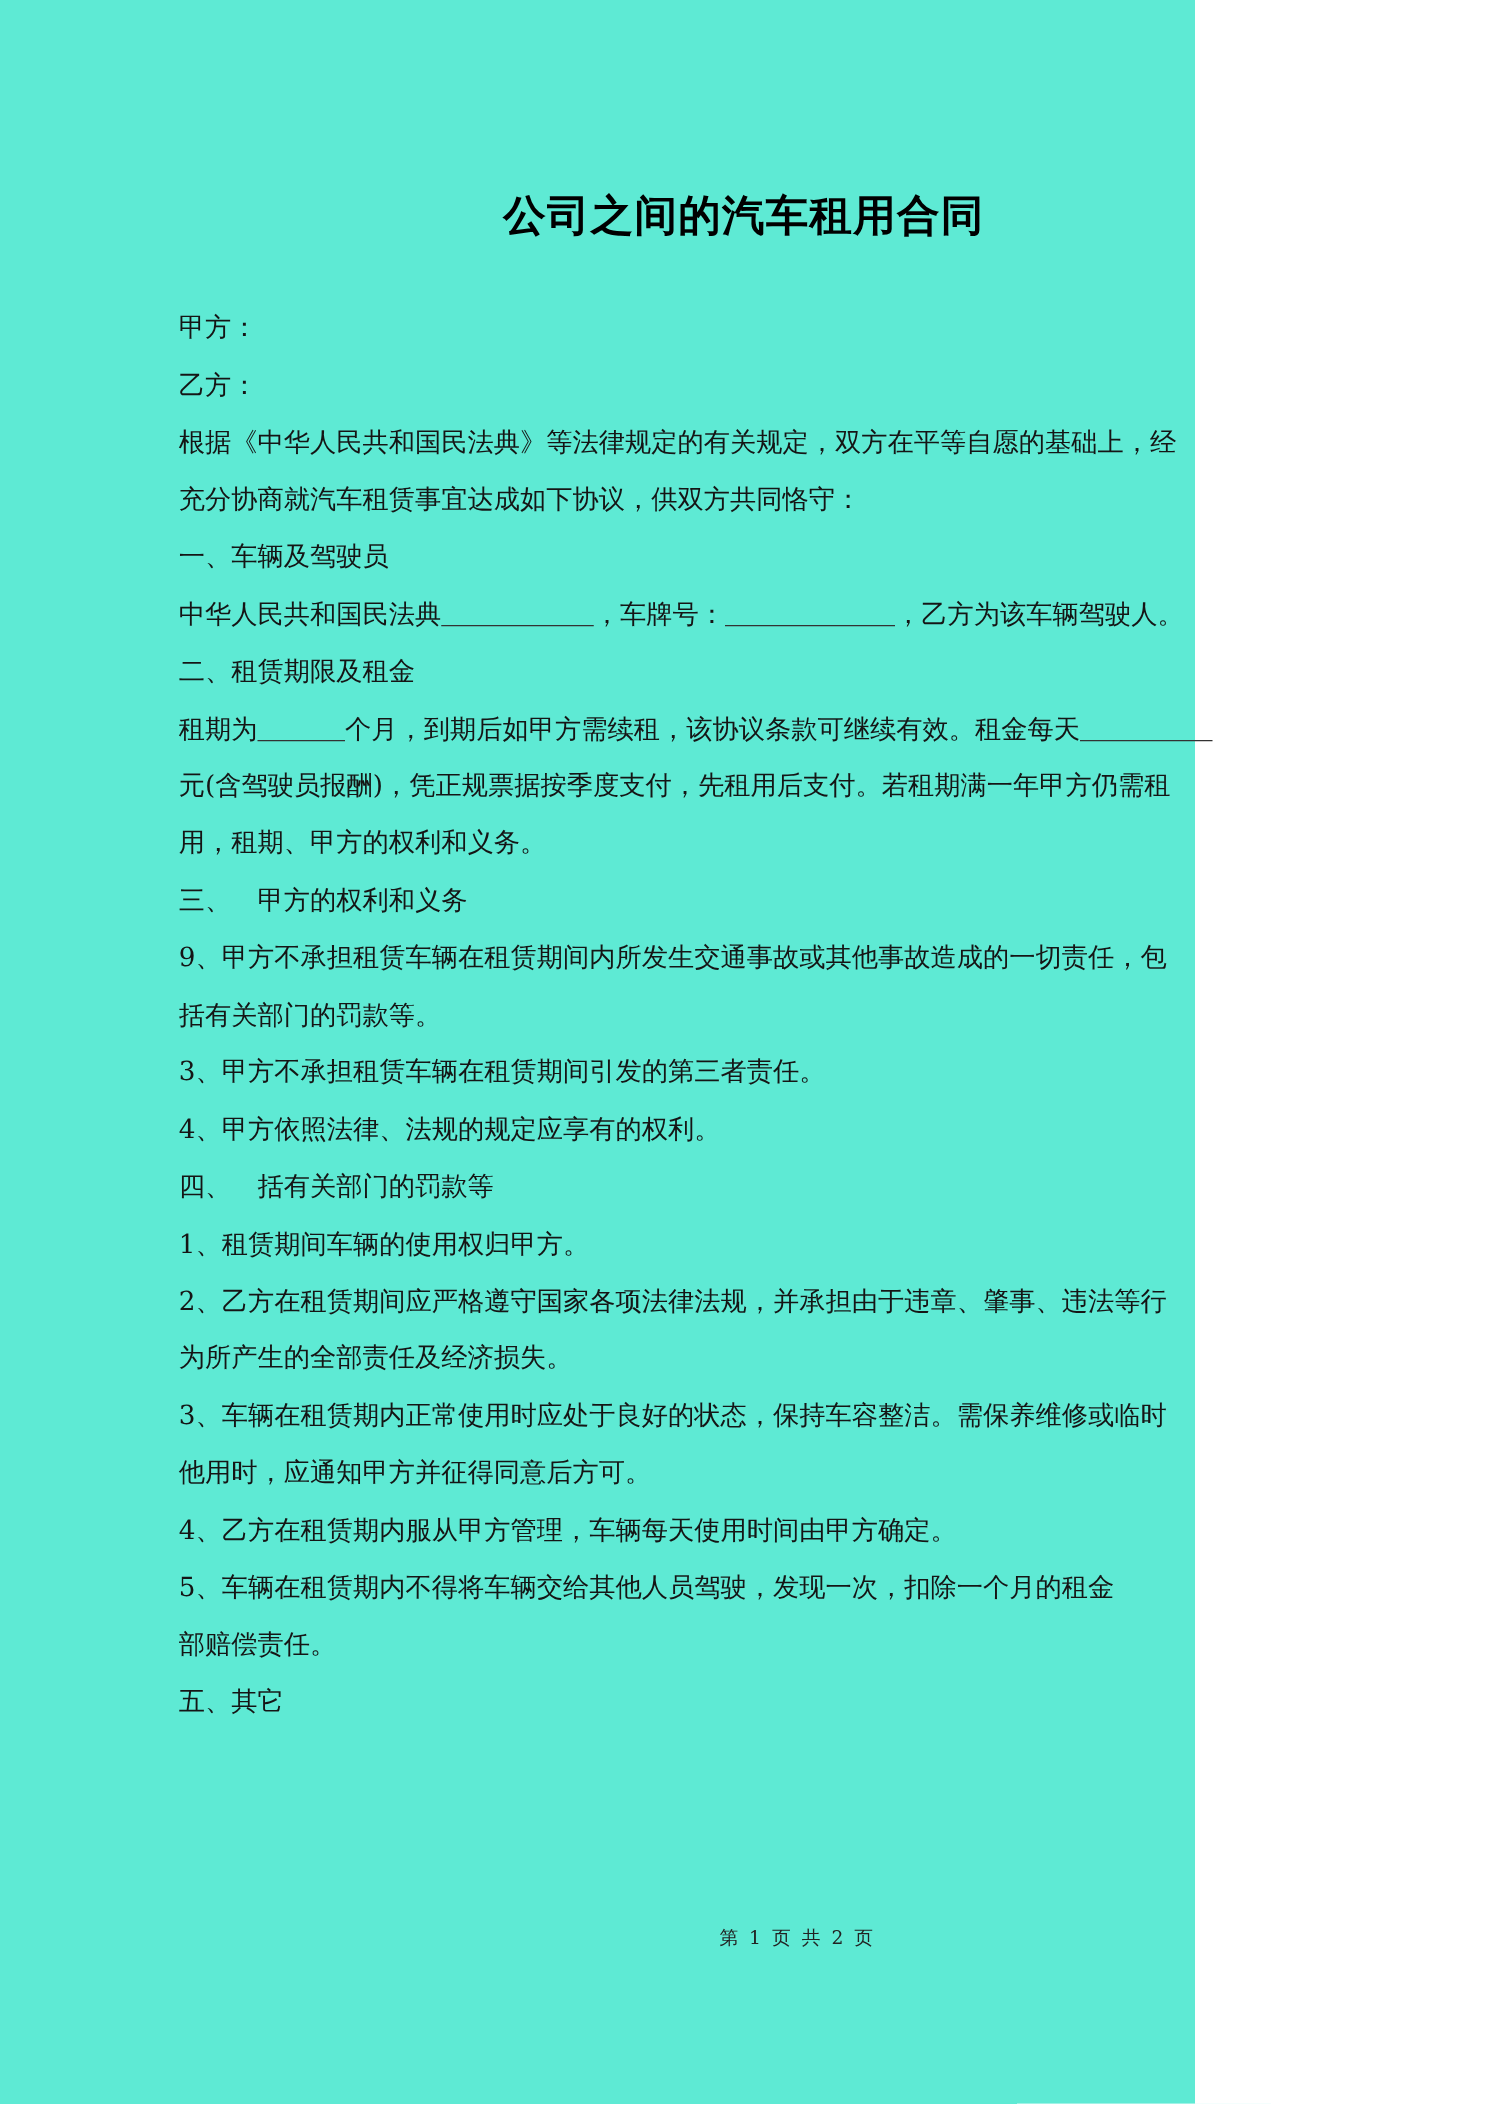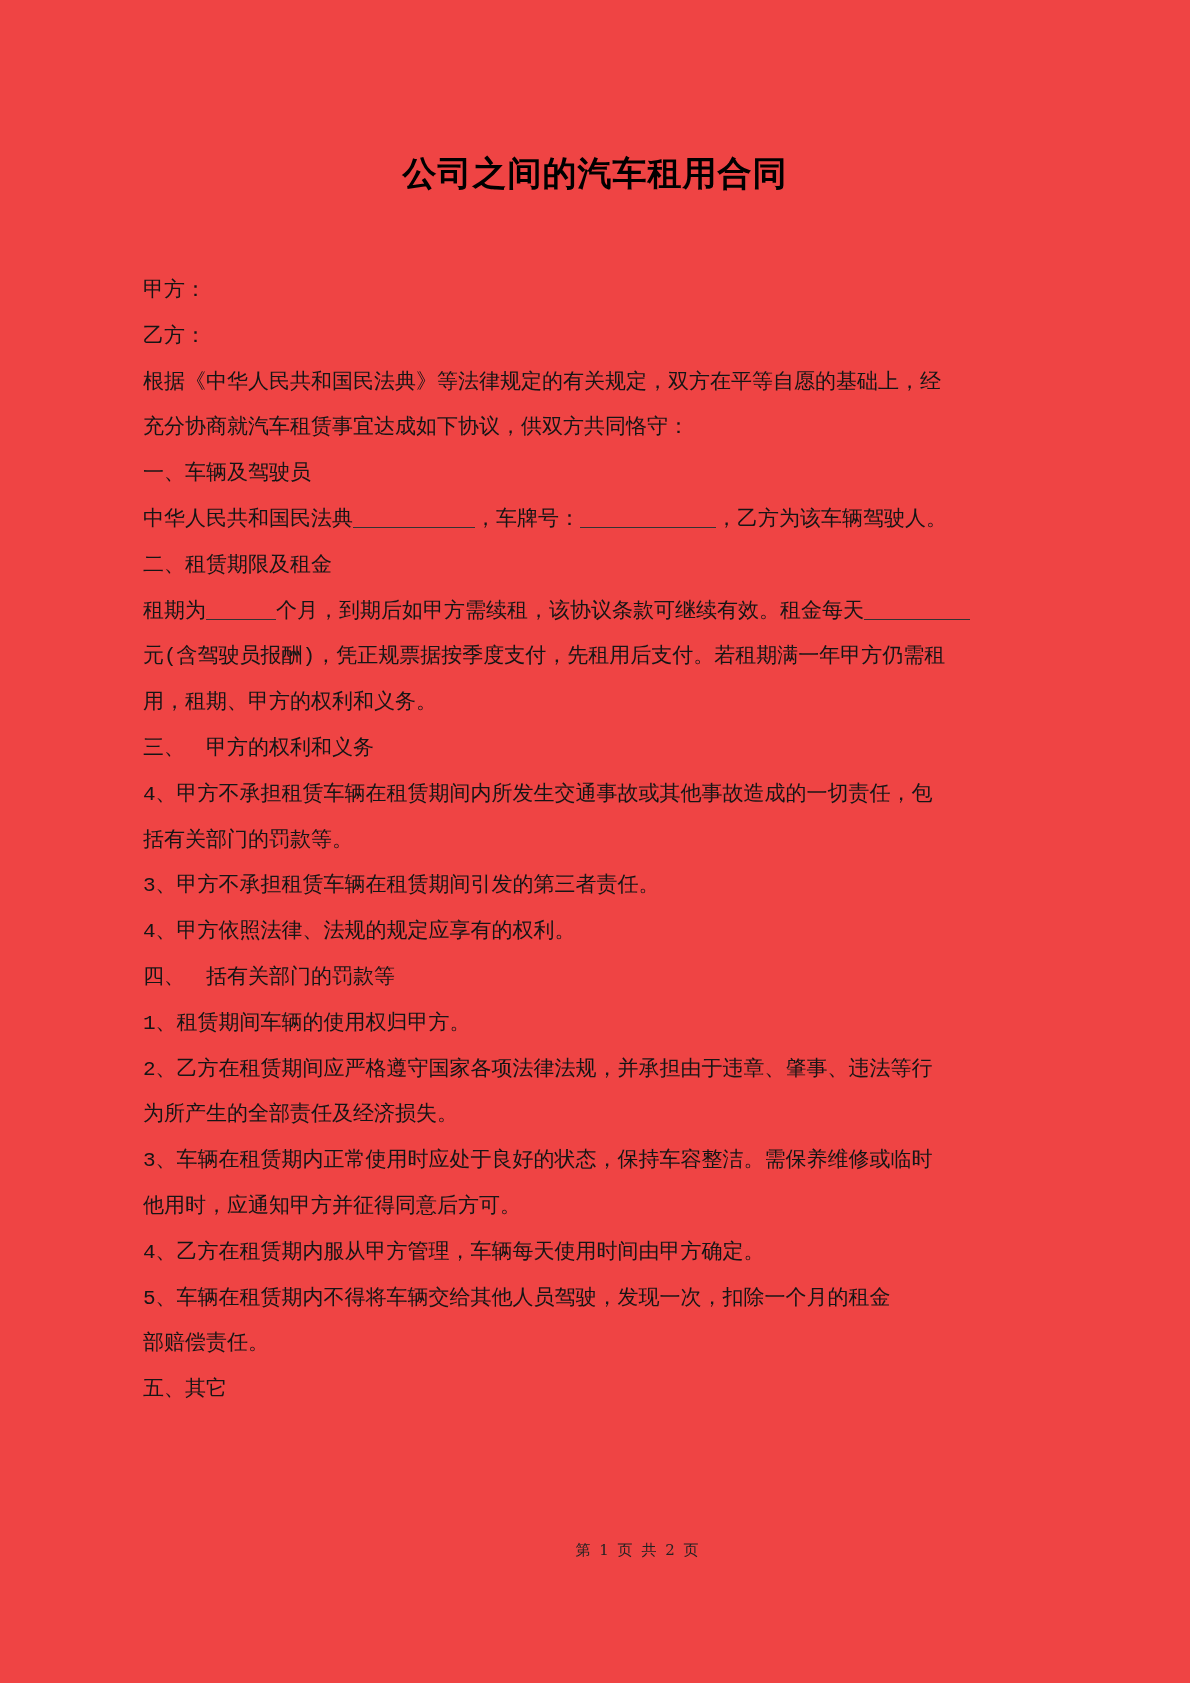--- a/index.html
+++ b/index.html
@@ -12,43 +12,42 @@
       height: 1683px;
       position: relative;
       overflow: hidden;
       font-family: "DejaVu Serif", "Liberation Serif", serif;
       color: #111111;
     }
     .page {
       position: absolute;
       left: 0;
       top: 0;
-      width: 1190px;
+      width: 956px;
       height: 1683px;
-      background: #ef4444;
+      background: #5eead4;
     }
     .title {
       position: absolute;
       left: 0;
       top: 148px;
       width: 1190px;
       text-align: center;
       font-family: "DejaVu Sans", "Liberation Sans", sans-serif;
       font-weight: bold;
       font-size: 34px;
       letter-spacing: 1px;
       line-height: 50px;
       color: #000000;
     }
     .body-text {
       position: absolute;
       left: 143px;
-      top: 268px;
+      top: 240px;
       width: 910px;
-      font-family: Liberation Mono, monospace;
     }
     .line {
       height: 45.8px;
       line-height: 45.8px;
       font-size: 21px;
       white-space: nowrap;
       color: #151515;
     }
     .blank {
       display: inline-block;
@@ -93,21 +92,21 @@
     <div class="line">二、租赁期限及租金</div>
     <div class="line">
       <span>租期为</span><span class="blank" style="width:70px"></span><span>个月，到期后如甲方需续租，该协议条款可继续有效。租金每天</span><span class="blank" style="width:106px"></span>
     </div>
     <div class="line">元(含驾驶员报酬)，凭正规票据按季度支付，先租用后支付。若租期满一年甲方仍需租</div>
     <div class="line">用，租期、甲方的权利和义务。</div>
 
     <div class="line">
       <span>三、</span><span class="gap"></span><span>甲方的权利和义务</span>
     </div>
-    <div class="line">4、甲方不承担租赁车辆在租赁期间内所发生交通事故或其他事故造成的一切责任，包</div>
+    <div class="line">9、甲方不承担租赁车辆在租赁期间内所发生交通事故或其他事故造成的一切责任，包</div>
     <div class="line">括有关部门的罚款等。</div>
     <div class="line">3、甲方不承担租赁车辆在租赁期间引发的第三者责任。</div>
     <div class="line">4、甲方依照法律、法规的规定应享有的权利。</div>
 
     <div class="line">
       <span>四、</span><span class="gap"></span><span>括有关部门的罚款等</span>
     </div>
     <div class="line">1、租赁期间车辆的使用权归甲方。</div>
     <div class="line">2、乙方在租赁期间应严格遵守国家各项法律法规，并承担由于违章、肇事、违法等行</div>
     <div class="line">为所产生的全部责任及经济损失。</div>

